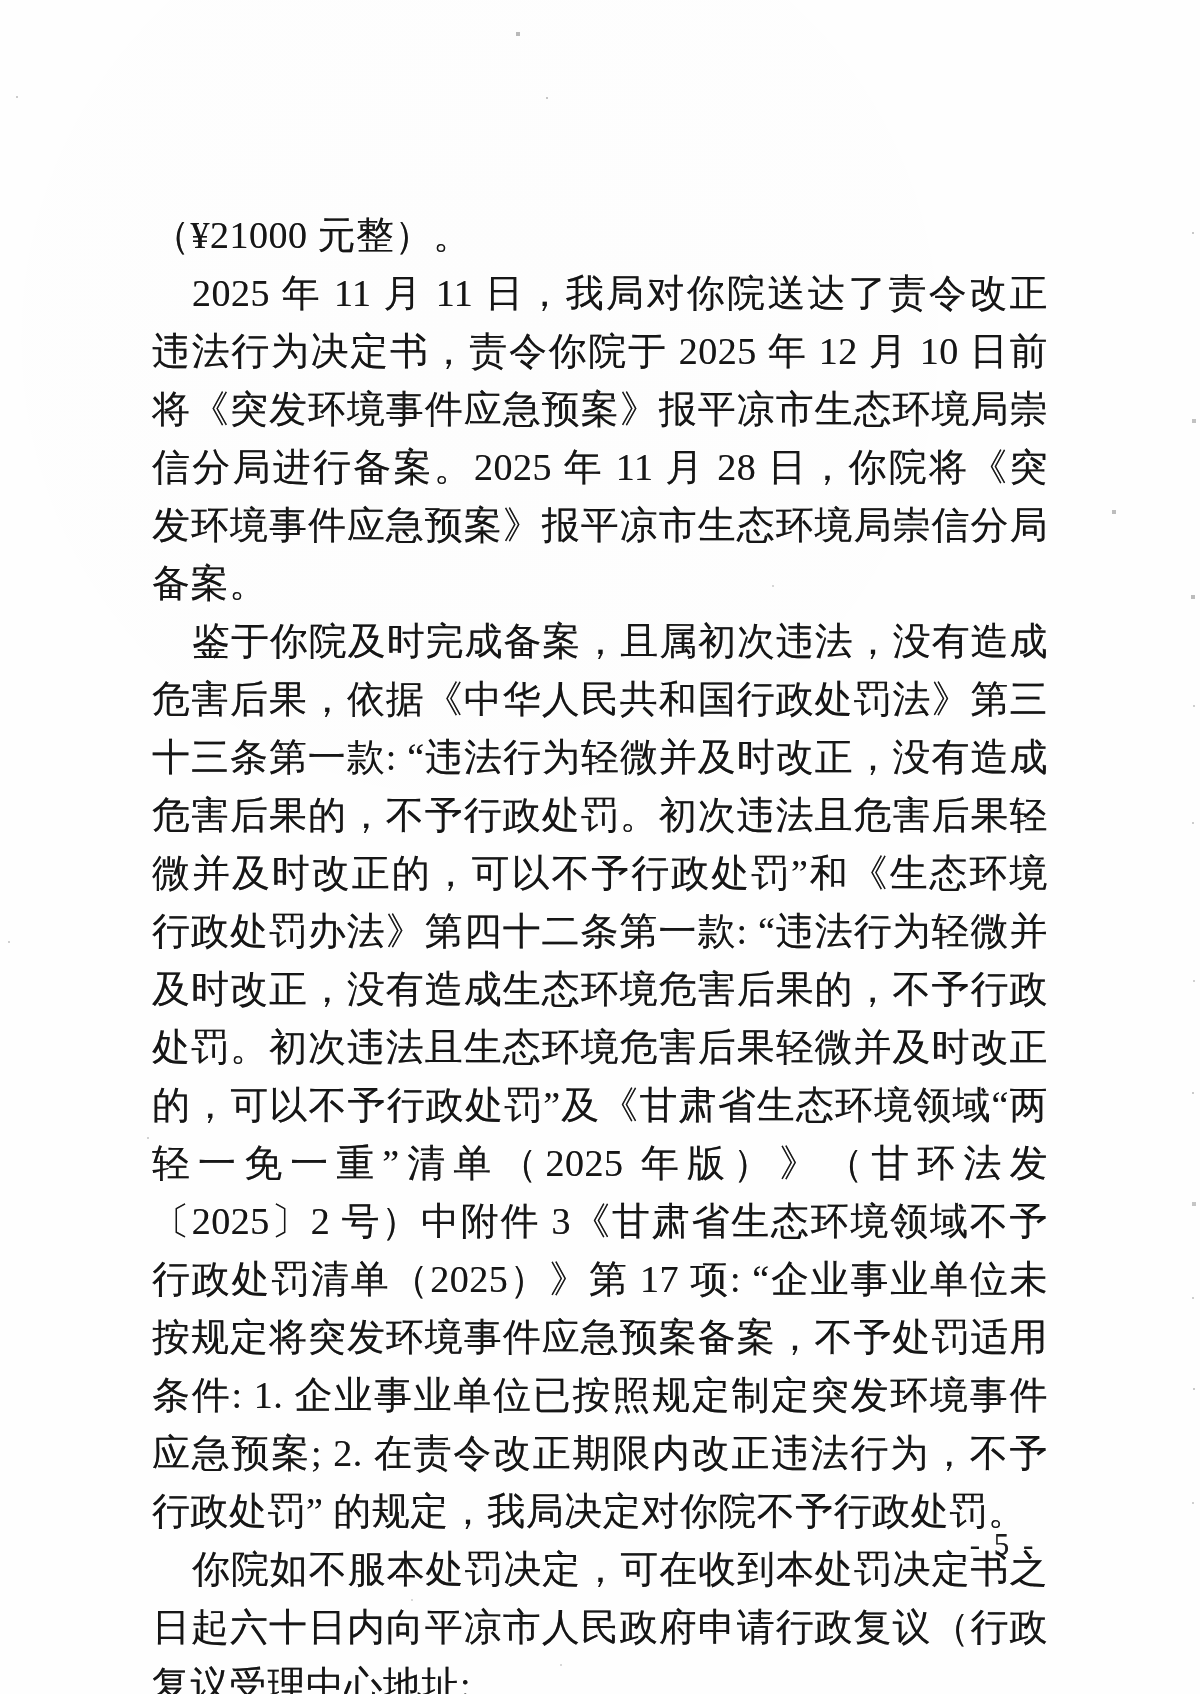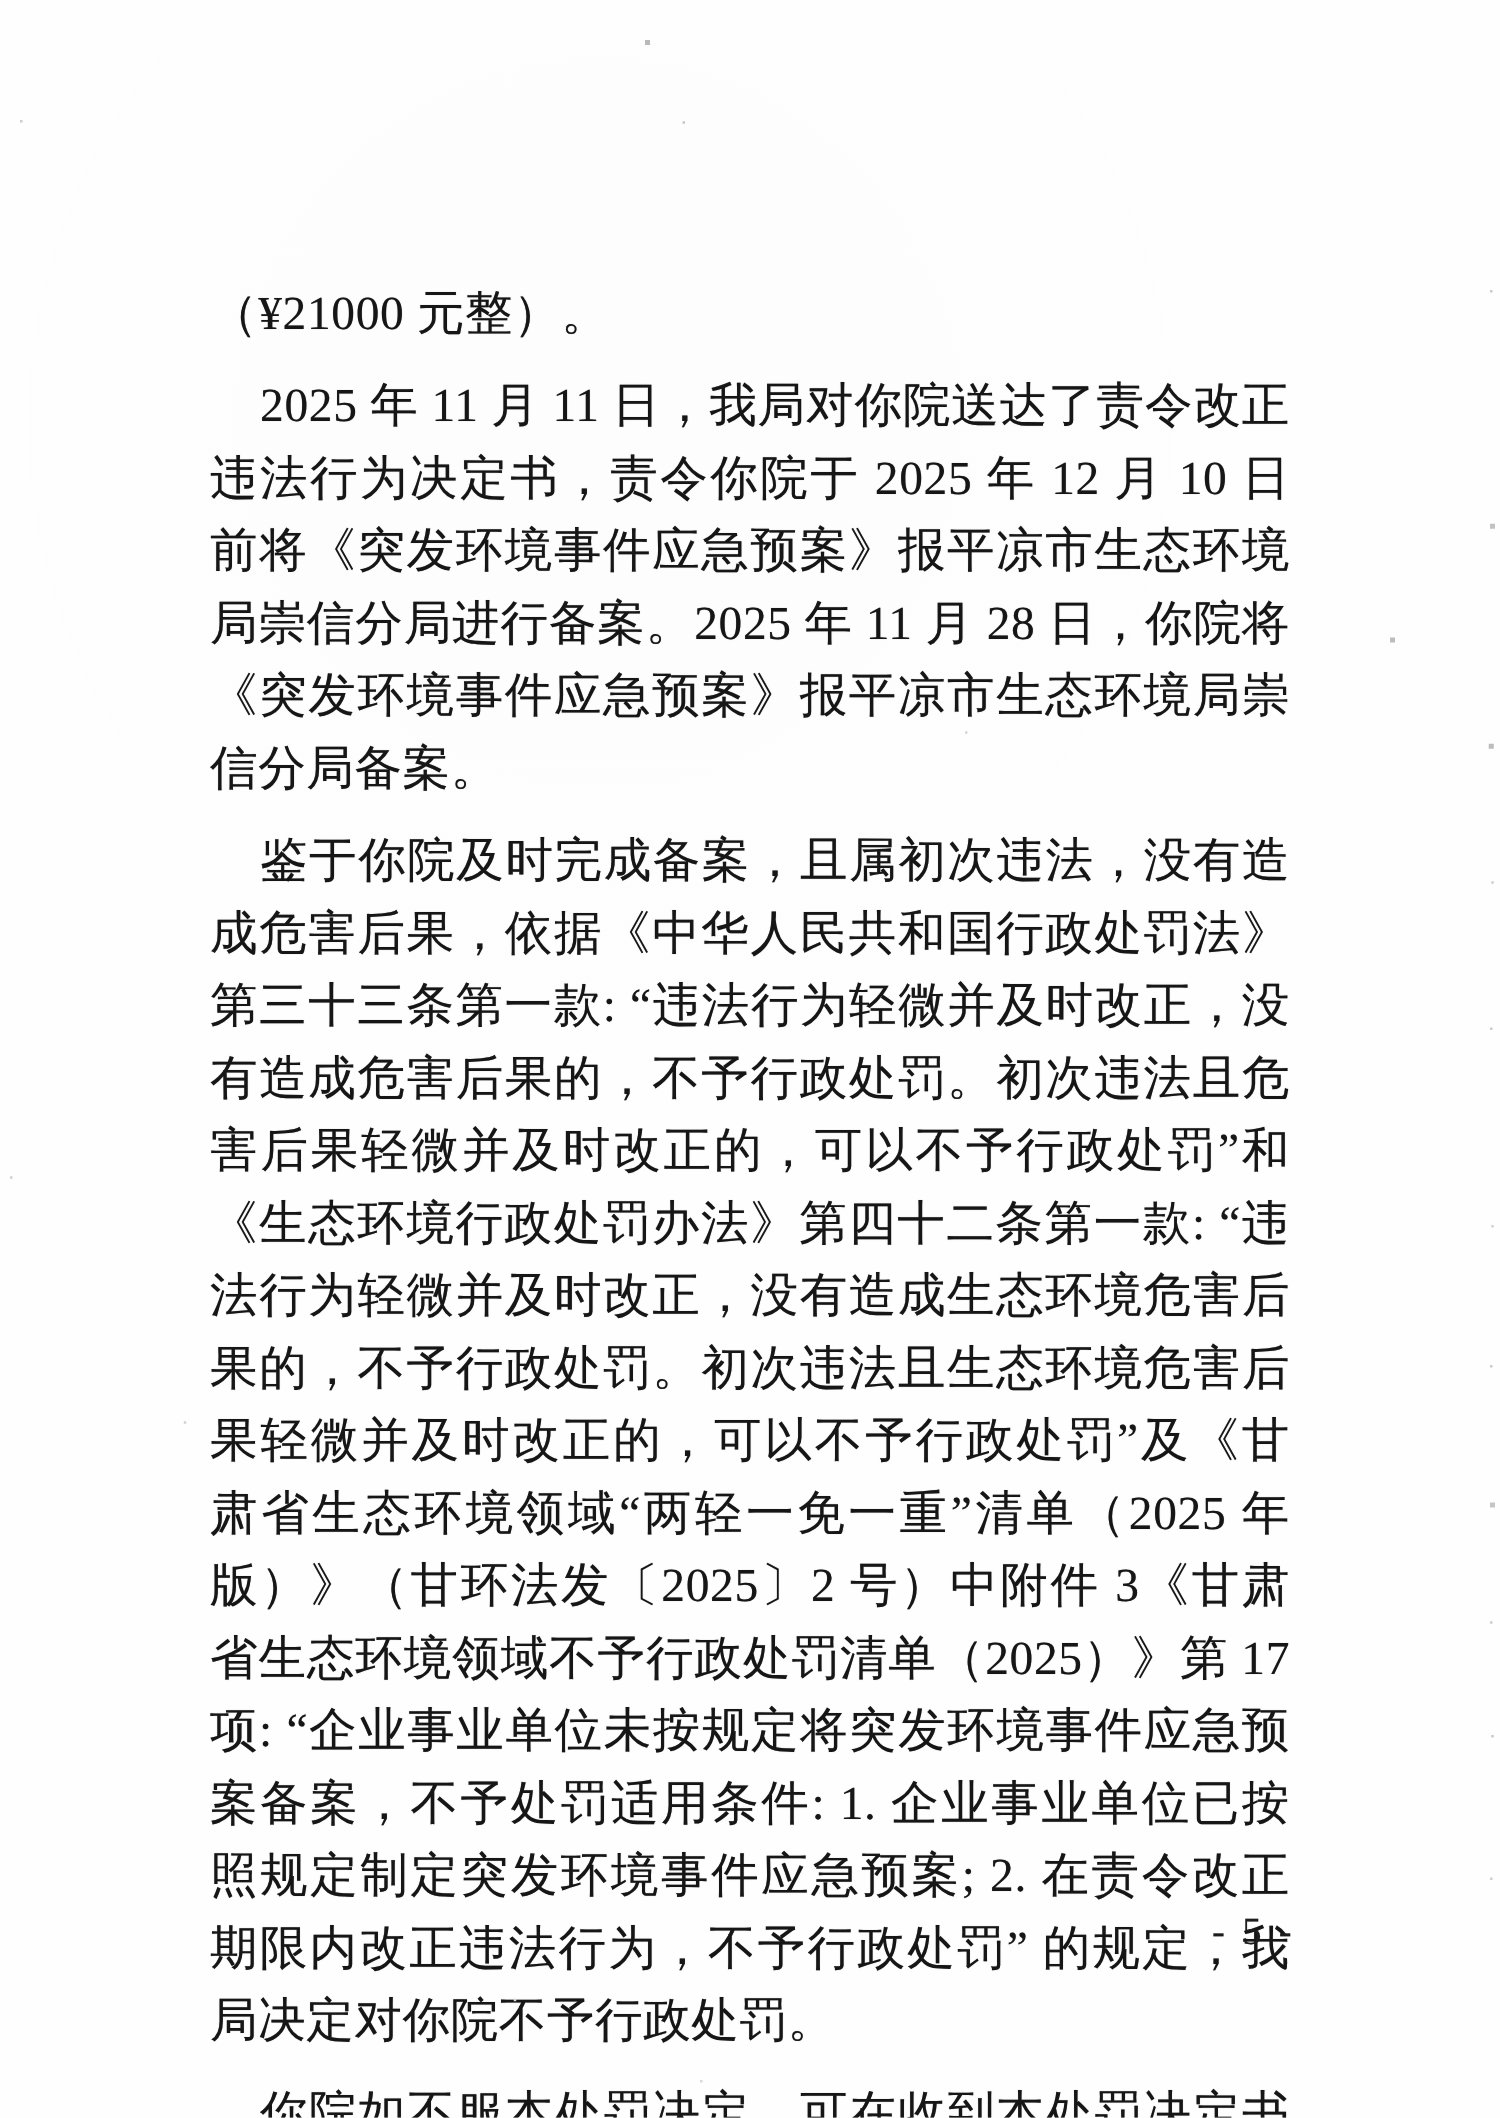--- a/index.html
+++ b/index.html
@@ -28,21 +28,21 @@
     font-family: "Liberation Serif", "DejaVu Serif", serif;
     font-size: 38px;
     line-height: 58px;
     color: #161616;
     text-align: justify;
     text-justify: inter-ideograph;
     text-shadow: 0 0 0.6px rgba(20,20,20,0.55);
     letter-spacing: 0.5px;
   }
   .para {
-    margin: 16px;
+    margin: 0;
     padding: 0;
   }
   .para.indent {
     text-indent: 40px;
     font-family: Liberation Serif, serif;
   }
   .page-number {
     position: absolute;
     top: 1527px;
     left: 948px;

